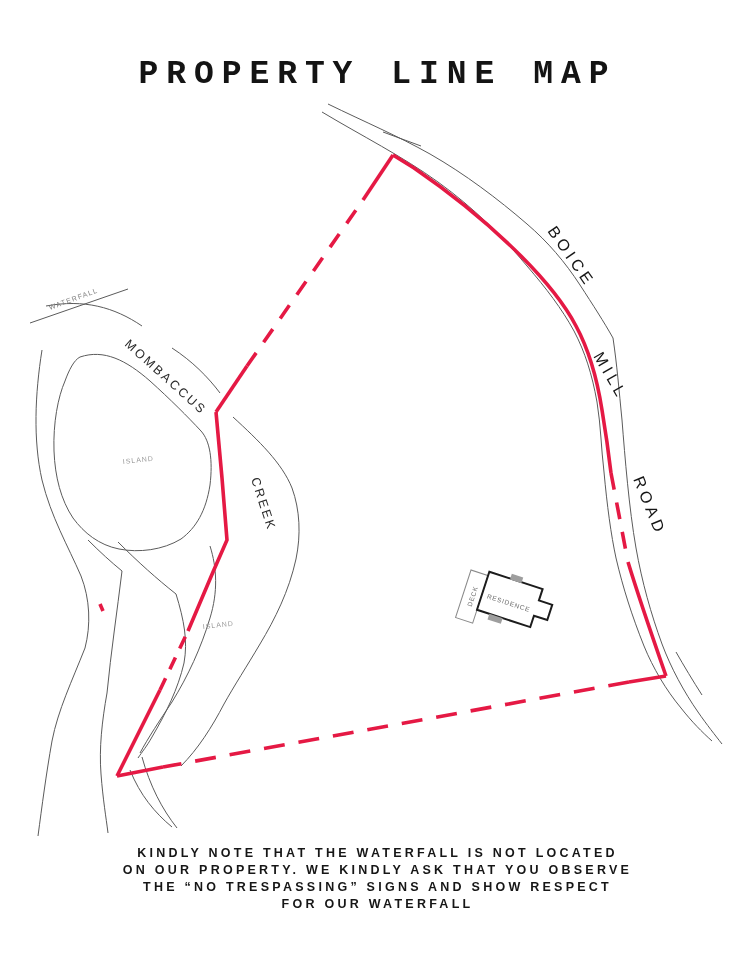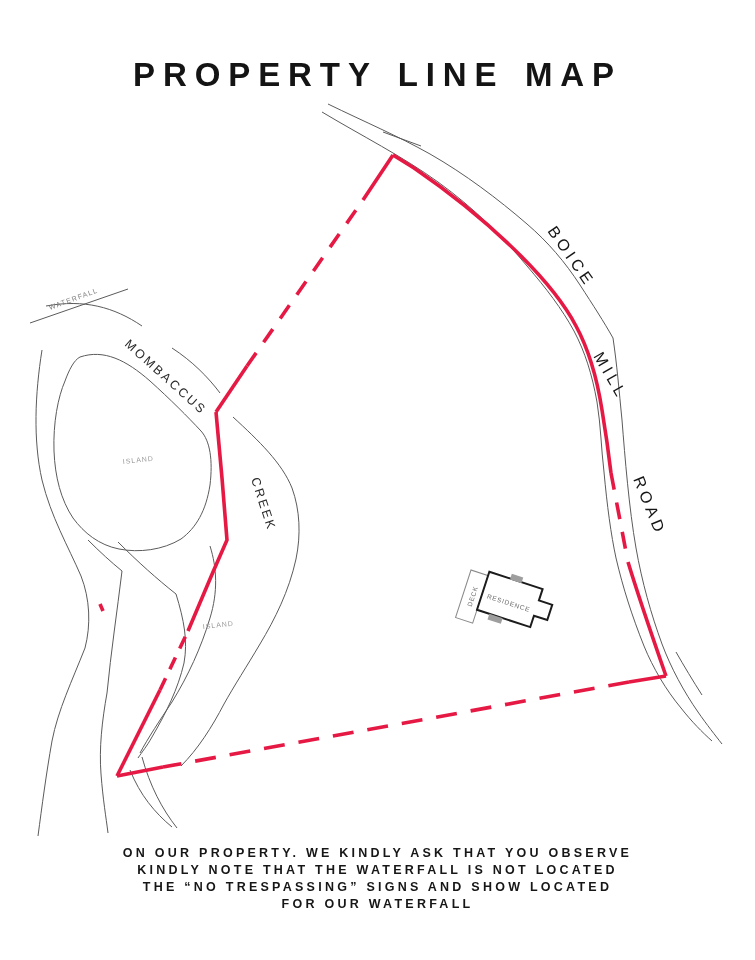--- a/index.html
+++ b/index.html
@@ -3,21 +3,21 @@
 <meta charset="utf-8">
 <style>
   * { margin:0; padding:0; box-sizing:border-box; }
   html,body { width:755px; height:960px; background:#ffffff; }
   body { font-family:"Liberation Sans", sans-serif; position:relative; overflow:hidden; color:#111; }
 
   .page-title{
     position:absolute; top:58px; left:0; width:755px;
     text-align:center; font-size:33px; font-weight:bold;
     letter-spacing:0.24em; word-spacing:0.10em; white-space:nowrap;
-    color:#141414; line-height:1;
+    color:#141414; line-height:1;font-family:Liberation Mono, monospace;
   }
   .note{
     position:absolute; top:845px; left:0; width:755px;
     text-align:center; font-size:12.5px; font-weight:bold;
     letter-spacing:0.26em; line-height:17px; color:#161616;
   }
   .map-svg{ position:absolute; left:0; top:0; }
 
   .thin   { fill:none; stroke:var(--map-lines,#5b5b5b); stroke-width:1; }
   .red    { fill:none; stroke:var(--property-line,#e51944); stroke-width:3.6; stroke-linecap:butt; }
@@ -85,17 +85,17 @@
   <text class="lbl-md" transform="translate(124,345) rotate(42)">MOMBACCUS</text>
   <text class="lbl-md" transform="translate(251,479) rotate(72)">CREEK</text>
   <text class="lbl-island" transform="translate(123,464) rotate(-6)">ISLAND</text>
   <text class="lbl-island" transform="translate(203,629) rotate(-6)">ISLAND</text>
   <text class="lbl-rd" transform="translate(547,231) rotate(55)">BOICE</text>
   <text class="lbl-rd" transform="translate(593,356) rotate(60)">MILL</text>
   <text class="lbl-rd" transform="translate(633,479) rotate(68)">ROAD</text>
 </svg>
 
 <div class="note">
+  <div>KINDLY NOTE THAT THE WATERFALL IS NOT LOCATED</div>
   <div>ON OUR PROPERTY. WE KINDLY ASK THAT YOU OBSERVE</div>
-  <div>KINDLY NOTE THAT THE WATERFALL IS NOT LOCATED</div>
-  <div>THE “NO TRESPASSING” SIGNS AND SHOW LOCATED</div>
+  <div>THE “NO TRESPASSING” SIGNS AND SHOW RESPECT</div>
   <div>FOR OUR WATERFALL</div>
 </div>
 
 </body></html>

